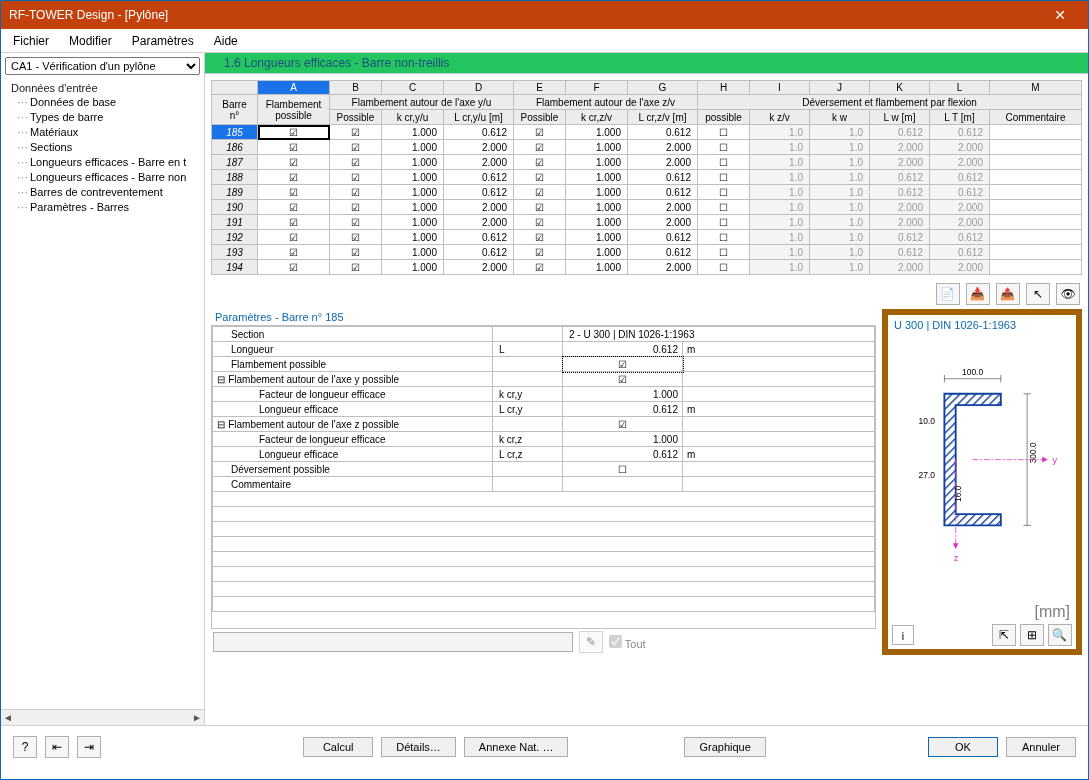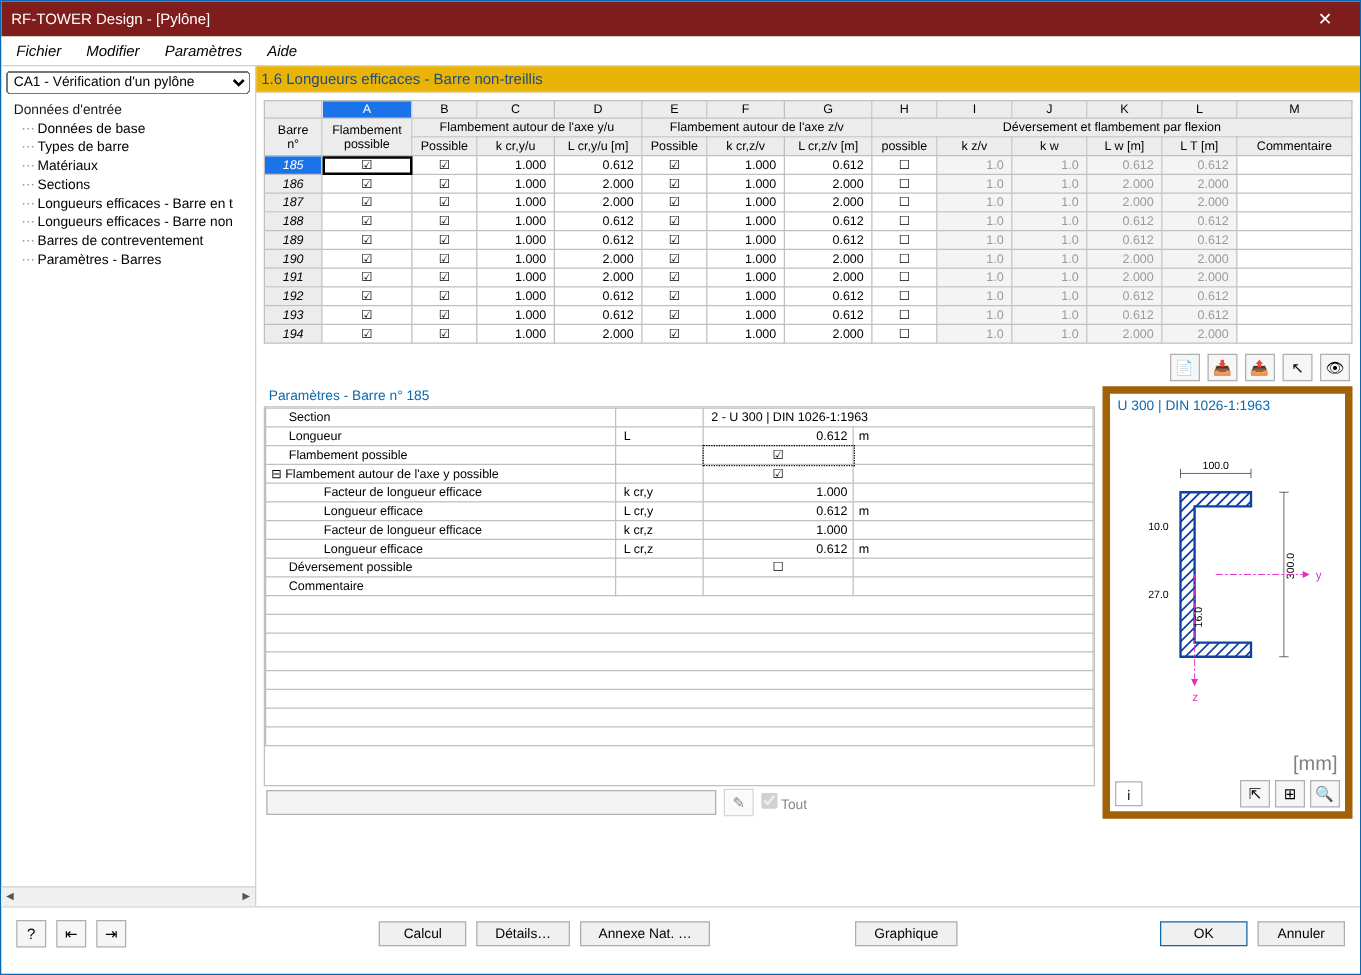--- a/index.html
+++ b/index.html
@@ -1,32 +1,32 @@
 <!DOCTYPE html>
 <html><head>
 <meta charset="utf-8">
 <style>
 * { box-sizing: border-box; margin: 0; padding: 0; }
 body { font-family: "Segoe UI", Tahoma, sans-serif; font-size: 11px; background: #fff; width: 1089px; height: 780px; overflow: hidden; position: relative; border: 1px solid #0a69b0; }
-.titlebar { background: #7f1d1d; color: #fff; height: 28px; display: flex; align-items: center; padding: 0 8px; justify-content: space-between; }
+.titlebar { background: #c2410c; color: #fff; height: 28px; display: flex; align-items: center; padding: 0 8px; justify-content: space-between; }
 .titlebar .title { font-size: 12px; }
 .titlebar .close { width: 40px; text-align: center; font-size: 14px; cursor: pointer; }
-.menubar { height: 24px; border-bottom: 1px solid #d0d0d0; display: flex; align-items: center; padding: 0 4px; gap: 4px; font-style: italic; }
+.menubar { height: 24px; border-bottom: 1px solid #d0d0d0; display: flex; align-items: center; padding: 0 4px; gap: 4px; }
 .menubar .menu-item { padding: 2px 8px; cursor: pointer; font-size: 12px; }
 .content { display: flex; height: 672px; }
 .sidebar { width: 204px; border-right: 1px solid #d0d0d0; display: flex; flex-direction: column; }
 .sidebar select { margin: 4px; font-size: 11px; padding: 1px; }
 .tree { flex: 1; padding: 2px 0; overflow: hidden; }
 .tree-item { padding: 1px 6px 1px 10px; cursor: pointer; white-space: nowrap; }
 .tree-item.root { font-weight: normal; color: #1a1a1a; }
 .tree-item.child { padding-left: 16px; }
 .tree-item.child::before { content: "⋯"; color: #999; margin-right: 3px; letter-spacing: -1px; }
 .sidebar-scroll { height: 16px; background: #f0f0f0; border-top: 1px solid #d0d0d0; display:flex; justify-content:space-between; align-items:center; padding:0 2px; font-size:10px; color:#555;}
 .main { flex: 1; display: flex; flex-direction: column; }
-.section-title { background: #eab308; padding: 3px 4px; font-size: 12px; color: #1a4d80; border-bottom: 1px solid #c0c8d0; }
+.section-title { background: #22c55e; padding: 3px 19px; font-size: 12px; color: #1a4d80; border-bottom: 1px solid #c0c8d0; }
 .grid-area { padding: 6px 6px 4px 6px; }
 table { border-collapse: collapse; width: 100%; table-layout: fixed; }
 th, td { border: 1px solid #bfbfbf; font-size: 10px; text-align: center; padding: 1px 2px; height: 15px; overflow: hidden; white-space: nowrap; }
 th { background: #ececec; font-weight: normal; }
 th.letter { background: #ececec; height: 14px; }
 th.letter.sel { background: #1a73e8; color: #fff; }
 td.rownum { background: #ececec; font-style: italic; }
 td.rownum.sel { background: #1a73e8; color: #fff; }
 td.selcell { outline: 2px solid #000; outline-offset: -2px; }
 .chk { font-family: "Segoe UI Symbol"; }
@@ -366,20 +366,26 @@
                   <td class="sym">k cr,y</td>
                   <td class="r">1.000</td>
                   <td></td>
                 </tr>
             <tr class="sub2">
                   <td>Longueur efficace</td>
                   <td class="sym">L cr,y</td>
                   <td class="r">0.612</td>
                   <td>m</td>
                 </tr>
+            <tr>
+                  <td>⊟ <span>Flambement autour de l'axe z possible</span></td>
+                  <td></td>
+                  <td class="r chk" style="text-align:center">☑</td>
+                  <td></td>
+                </tr>
             <tr class="sub2">
                   <td>Facteur de longueur efficace</td>
                   <td class="sym">k cr,z</td>
                   <td class="r">1.000</td>
                   <td></td>
                 </tr>
             <tr class="sub2">
                   <td>Longueur efficace</td>
                   <td class="sym">L cr,z</td>
                   <td class="r">0.612</td>

